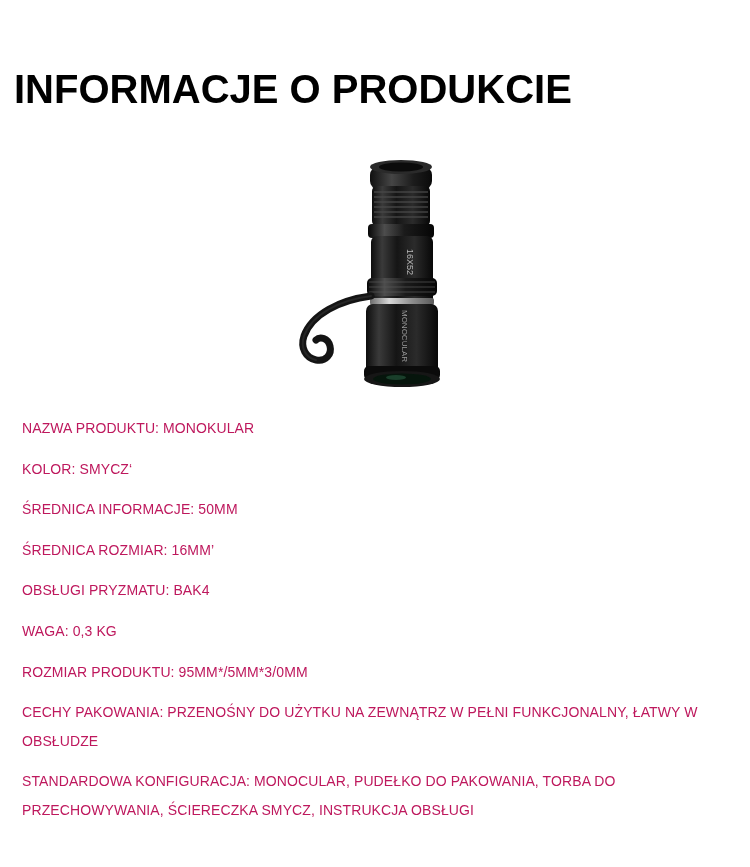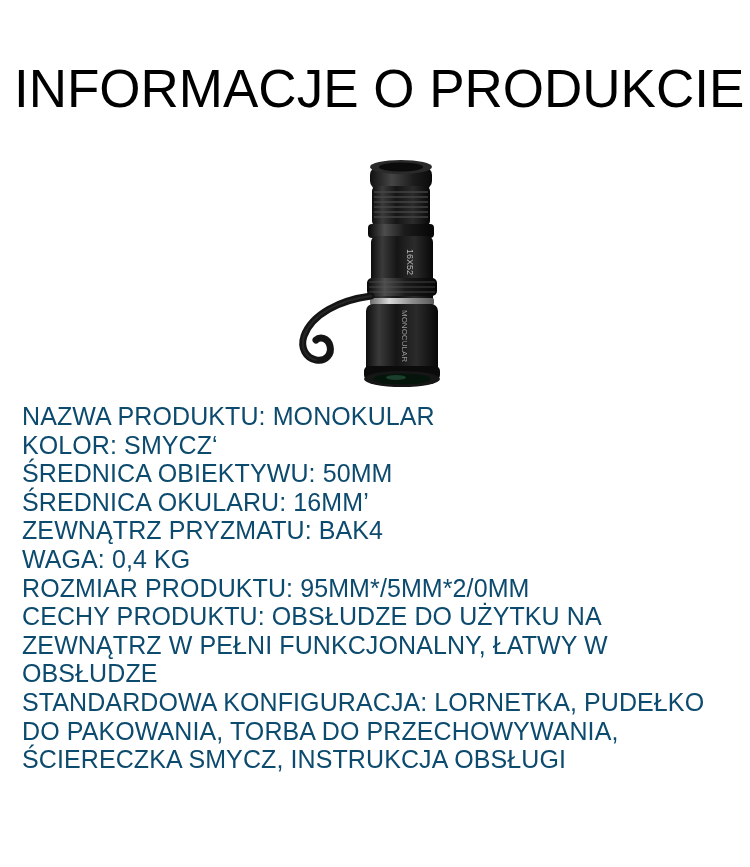--- a/index.html
+++ b/index.html
@@ -19,46 +19,47 @@
     width: 750px;
     height: 867px;
     position: relative;
     background: #ffffff;
   }
   .title {
     position: absolute;
     top: 63px;
     left: 14px;
     width: 730px;
-    font-size: 53px;
-    font-weight: normal;
+    font-size: 40px;
+    font-weight: bold;
     letter-spacing: 0px;
     line-height: 52px;
     white-space: nowrap;
     color: #000000;
   }
   .product-image {
     position: absolute;
     top: 150px;
     left: 0px;
     width: 750px;
     height: 240px;
   }
   .spec-list {
     position: absolute;
     top: 402px;
     left: 22px;
     width: 712px;
   }
   .spec-line {
-    font-size: 25px;
+    font-size: 14px;
     line-height: 28.6px;
-    color: #0c4a6e;
+    color: #be185d;
     white-space: nowrap;
     letter-spacing: 0.1px;
+    margin-top: 12px;
   }
   .spec-line.wrap {
     white-space: normal;
   }
 </style>
 </head>
 <body>
 
 <div class="page">
 
@@ -131,22 +132,22 @@
       <ellipse cx="396" cy="227.5" rx="10" ry="2.5" fill="#1f4a33" opacity="0.8"></ellipse>
 
       <path d="M371 146 C 340 150, 312 164, 304 186 C 300 198, 306 208, 316 210 C 326 212, 332 204, 330 196 C 328 188, 320 186, 316 190" fill="none" stroke="#141414" stroke-width="7" stroke-linecap="round"></path>
       <path d="M371 146 C 340 150, 312 164, 304 186 C 300 198, 306 208, 316 210" fill="none" stroke="#2e2e2e" stroke-width="2" stroke-linecap="round" opacity="0.7"></path>
     </svg>
   </div>
 
   <div class="spec-list">
     <div class="spec-line">NAZWA PRODUKTU: MONOKULAR</div>
     <div class="spec-line">KOLOR: SMYCZ‘</div>
-    <div class="spec-line">ŚREDNICA OBIEKTYWU: 50MM</div>
-    <div class="spec-line">ŚREDNICA OKULARU: 16MM’</div>
-    <div class="spec-line">ZEWNĄTRZ PRYZMATU: BAK4</div>
-    <div class="spec-line">WAGA: 0,4 KG</div>
-    <div class="spec-line">ROZMIAR PRODUKTU: 95MM*/5MM*2/0MM</div>
-    <div class="spec-line wrap">CECHY PRODUKTU: OBSŁUDZE DO UŻYTKU NA ZEWNĄTRZ W PEŁNI FUNKCJONALNY, ŁATWY W OBSŁUDZE</div>
-    <div class="spec-line wrap">STANDARDOWA KONFIGURACJA: LORNETKA, PUDEŁKO DO PAKOWANIA, TORBA DO PRZECHOWYWANIA, ŚCIERECZKA SMYCZ, INSTRUKCJA OBSŁUGI</div>
+    <div class="spec-line">ŚREDNICA INFORMACJE: 50MM</div>
+    <div class="spec-line">ŚREDNICA ROZMIAR: 16MM’</div>
+    <div class="spec-line">OBSŁUGI PRYZMATU: BAK4</div>
+    <div class="spec-line">WAGA: 0,3 KG</div>
+    <div class="spec-line">ROZMIAR PRODUKTU: 95MM*/5MM*3/0MM</div>
+    <div class="spec-line wrap">CECHY PAKOWANIA: PRZENOŚNY DO UŻYTKU NA ZEWNĄTRZ W PEŁNI FUNKCJONALNY, ŁATWY W OBSŁUDZE</div>
+    <div class="spec-line wrap">STANDARDOWA KONFIGURACJA: MONOCULAR, PUDEŁKO DO PAKOWANIA, TORBA DO PRZECHOWYWANIA, ŚCIERECZKA SMYCZ, INSTRUKCJA OBSŁUGI</div>
   </div>
 
 </div>
 
 </body></html>

